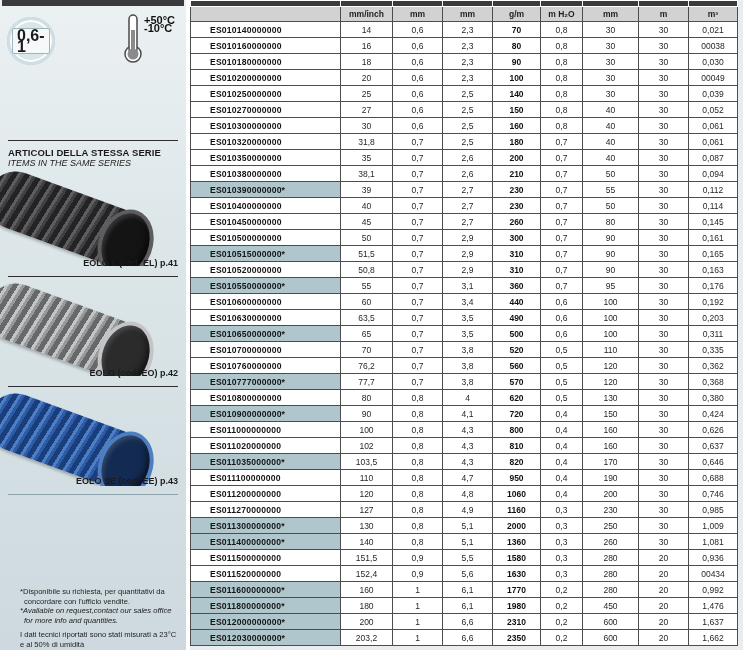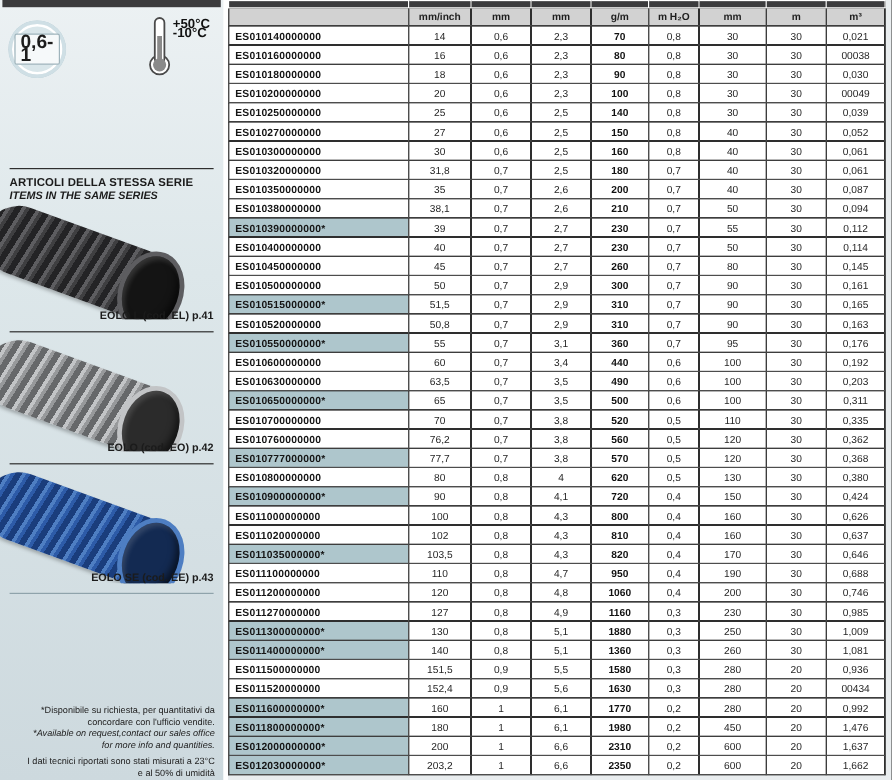--- a/index.html
+++ b/index.html
@@ -31,54 +31,54 @@
     font-size:16px;font-weight:bold;color:#1c1c1c;padding:1px 4px;line-height:11px;
   }
   
   .thermo{position:absolute;left:124px;top:12px;}
   .temp-max{position:absolute;left:144px;top:14px;font-size:11px;font-weight:bold;color:#111;}
   .temp-min{position:absolute;left:144px;top:22px;font-size:11px;font-weight:bold;color:#111;}
   
   .divider{position:absolute;left:8px;width:170px;height:1px;background:#2e2e2e;}
   .d1{top:140px;} .d2{top:276px;} .d3{top:386px;} .d4{top:494px;background:#8fa3ab;}
   .series-it{position:absolute;left:8px;top:147px;font-size:9.5px;font-weight:bold;color:#1b1b1b;letter-spacing:.1px;}
-  .series-en{position:absolute;left:8px;top:158px;font-size:9px;font-weight:bold;font-style:italic;color:#1b1b1b;}
+  .series-en{position:absolute;left:8px;top:158px;font-size:9px;font-weight:normal;font-style:italic;color:#1b1b1b;}
   
   .hose-box{position:absolute;left:0;width:186px;overflow:hidden;}
   .hb1{top:170px;height:96px;} .hb2{top:282px;height:94px;} .hb3{top:392px;height:94px;}
   .hose{
     position:absolute;left:-14px;top:6px;width:168px;height:58px;border-radius:29px;
     transform:rotate(20deg);transform-origin:25% 50%;
     background:repeating-linear-gradient(102deg,var(--hi) 0 3px,var(--body) 3px 6px,var(--rib) 6px 11px);
     box-shadow:0 2px 3px rgba(0,0,0,.25);
   }
   .hose::after{
     content:"";position:absolute;right:-6px;top:-3px;width:46px;height:62px;border-radius:50%;
     background:var(--inner);border:4px solid var(--hi);
     box-shadow:inset 3px 2px 4px rgba(255,255,255,.15), inset -4px -3px 6px rgba(0,0,0,.55);
   }
   .hose-caption{position:absolute;right:8px;font-size:9px;font-weight:bold;color:#1b1b1b;}
   .c1{top:258px;} .c2{top:368px;} .c3{top:476px;}
   
-  .footnotes{position:absolute;left:3px;top:587px;width:176px;font-size:7.6px;line-height:9.6px;color:#222;text-align:right;}
+  .footnotes{position:absolute;left:20px;top:587px;width:176px;font-size:7.6px;line-height:9.6px;color:#222;}
   .fn-en{font-style:italic;}
   .fn-note{margin-top:5px;}
   .fn-indent{padding-left:4px;}
   
   .table-wrap{position:absolute;left:190px;top:0;}
   table{border-collapse:collapse;table-layout:fixed;width:547px;background:#000000;}
   col.c-code{width:150px;} col.c1{width:52px;} col.c2{width:50px;} col.c3{width:50px;}
   col.c4{width:48px;} col.c5{width:42px;} col.c6{width:56px;} col.c7{width:50px;} col.c8{width:49px;}
   th,td{border:1px solid #4d4d4d;padding:0;overflow:hidden;white-space:nowrap;}
   tr.bar th{background:var(--header-bar);border:1px solid #fff;height:5px;}
   tr.units th{
     background:var(--units-bg);height:14px;font-size:8.5px;font-weight:bold;color:#1e1e1e;text-align:center;
   }
   tbody td{height:15px;font-size:8.5px;color:#262626;background:#fff;}
-  td.code{font-weight:bold;padding-left:5px;font-size:8.6px;letter-spacing:.2px;color:#151515;}
+  td.code{font-weight:bold;padding-left:19px;font-size:8.6px;letter-spacing:.2px;color:#151515;}
   td.val{text-align:center;}
   td.bold{font-weight:bold;color:#111;}
   tr.hl td.code{background:var(--highlight-row);}
 </style>
 </head>
 <body>
 
 <div class="gap"></div>
 
 <div class="sidebar">
@@ -508,21 +508,21 @@
           <td class="val">0,3</td>
           <td class="val">230</td>
           <td class="val">30</td>
           <td class="val">0,985</td>
         </tr>
         <tr class="hl">
           <td class="code">ES011300000000*</td>
           <td class="val">130</td>
           <td class="val">0,8</td>
           <td class="val">5,1</td>
-          <td class="val bold">1880</td>
+          <td class="val bold">2000</td>
           <td class="val">0,3</td>
           <td class="val">250</td>
           <td class="val">30</td>
           <td class="val">1,009</td>
         </tr>
         <tr class="hl">
           <td class="code">ES011400000000*</td>
           <td class="val">140</td>
           <td class="val">0,8</td>
           <td class="val">5,1</td>

